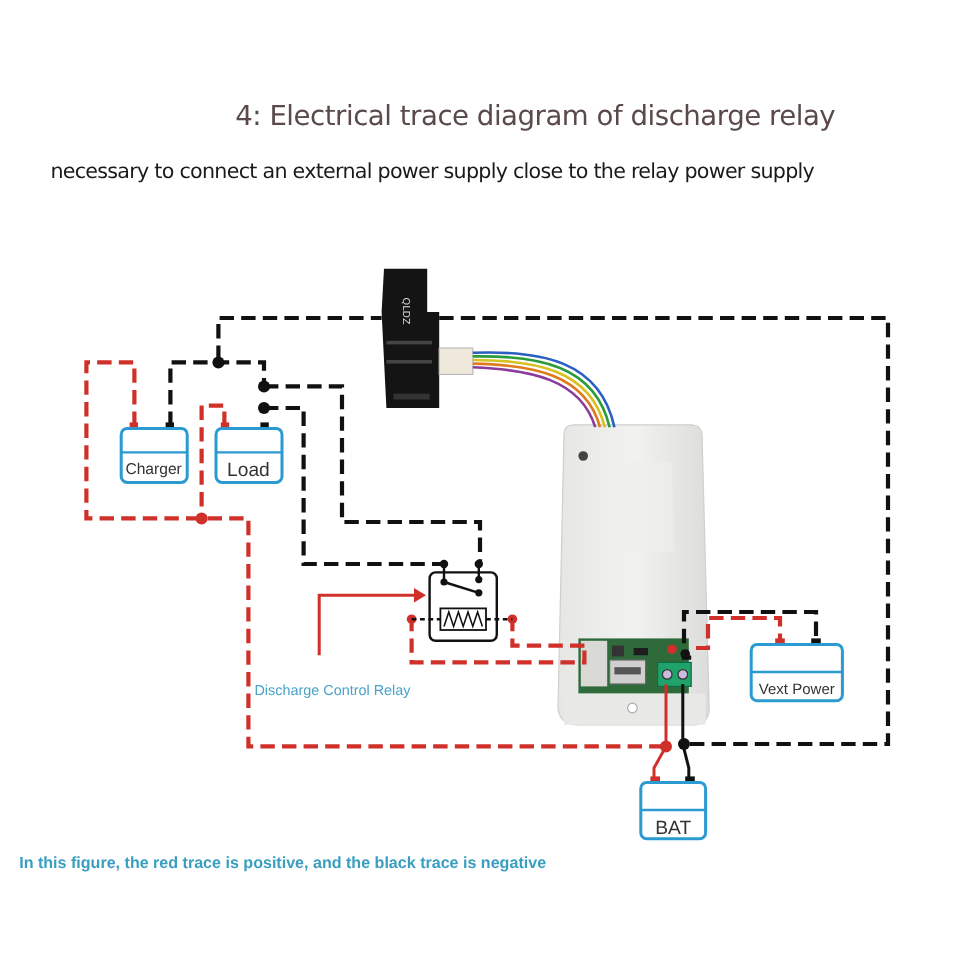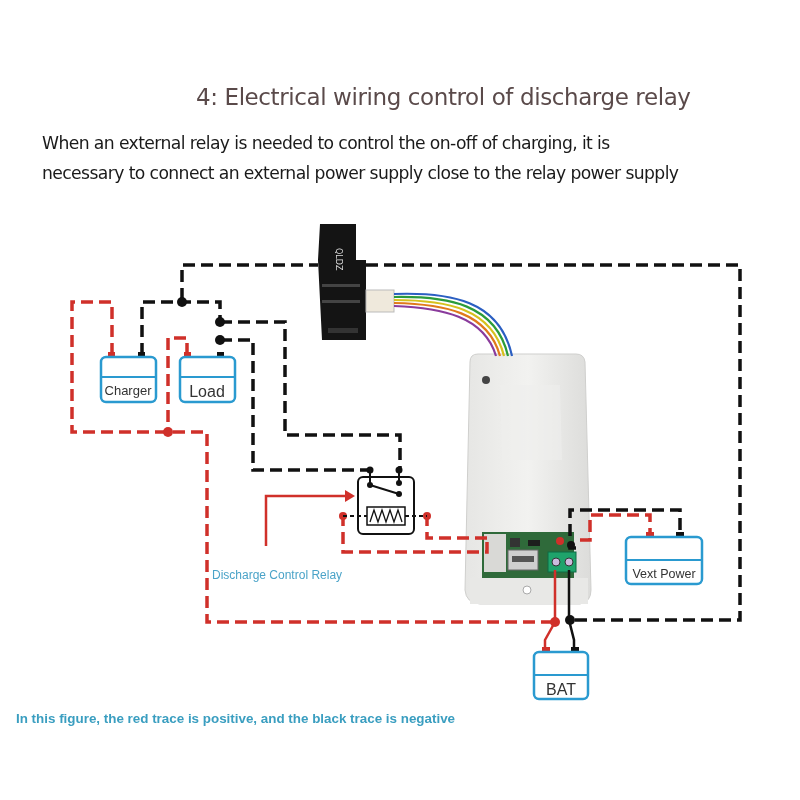--- a/index.html
+++ b/index.html
@@ -7,23 +7,22 @@
     .title { position: absolute; left: 196px; top: 84px; font-size: 23px; color: #5a4a4a; font-family: "DejaVu Sans", sans-serif; letter-spacing: -0.4px; white-space: nowrap; }
     .desc { position: absolute; left: 42px; top: 128px; font-size: 17.2px; line-height: 30px; color: #1a1a1a; font-family: "DejaVu Sans", sans-serif; letter-spacing: -0.6px; white-space: nowrap; }
     svg.diagram { position: absolute; left: 0; top: 0; }
     .box-label { font-family: "Liberation Sans", sans-serif; fill: #333; }
     .caption { position: absolute; left: 16px; top: 711px; font-size: 13.4px; color: #3a9ec0; font-family: "Liberation Sans", sans-serif; font-weight: bold; letter-spacing: 0px; white-space: nowrap; }
     .relay-label { font-family: "Liberation Sans", sans-serif; fill: #4aa3c8; font-size: 12px; }
   </style>
 </head>
 <body>
 
-<div class="title">4: Electrical wiring control of discharge relay</div>
+<div class="title">4: Electrical trace diagram of discharge relay</div>
 <div class="desc">
-  <div>When an external relay is needed to control the on-off of charging, it is</div>
   <div>necessary to connect an external power supply close to the relay power supply</div>
 </div>
 
 <svg class="diagram" width="800" height="800" viewBox="0 0 800 800">
   <defs>
     <linearGradient id="boxGrad" x1="0" y1="0" x2="1" y2="0">
       <stop offset="0" stop-color="#e6e6e4"></stop>
       <stop offset="0.5" stop-color="#f2f2f0"></stop>
       <stop offset="1" stop-color="#dcdcda"></stop>
     </linearGradient>

